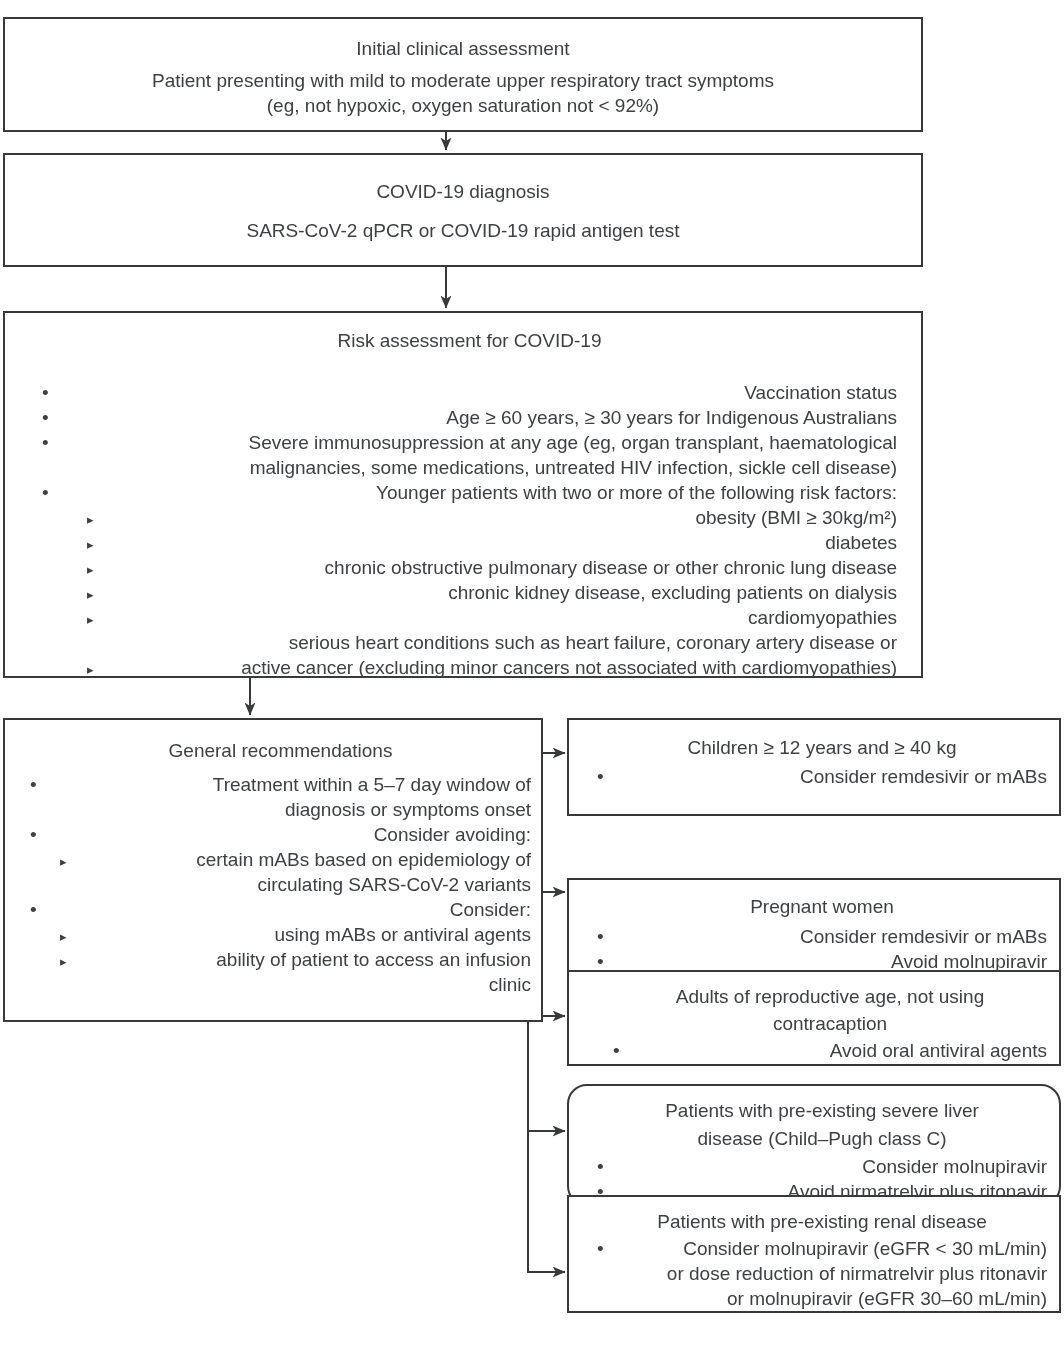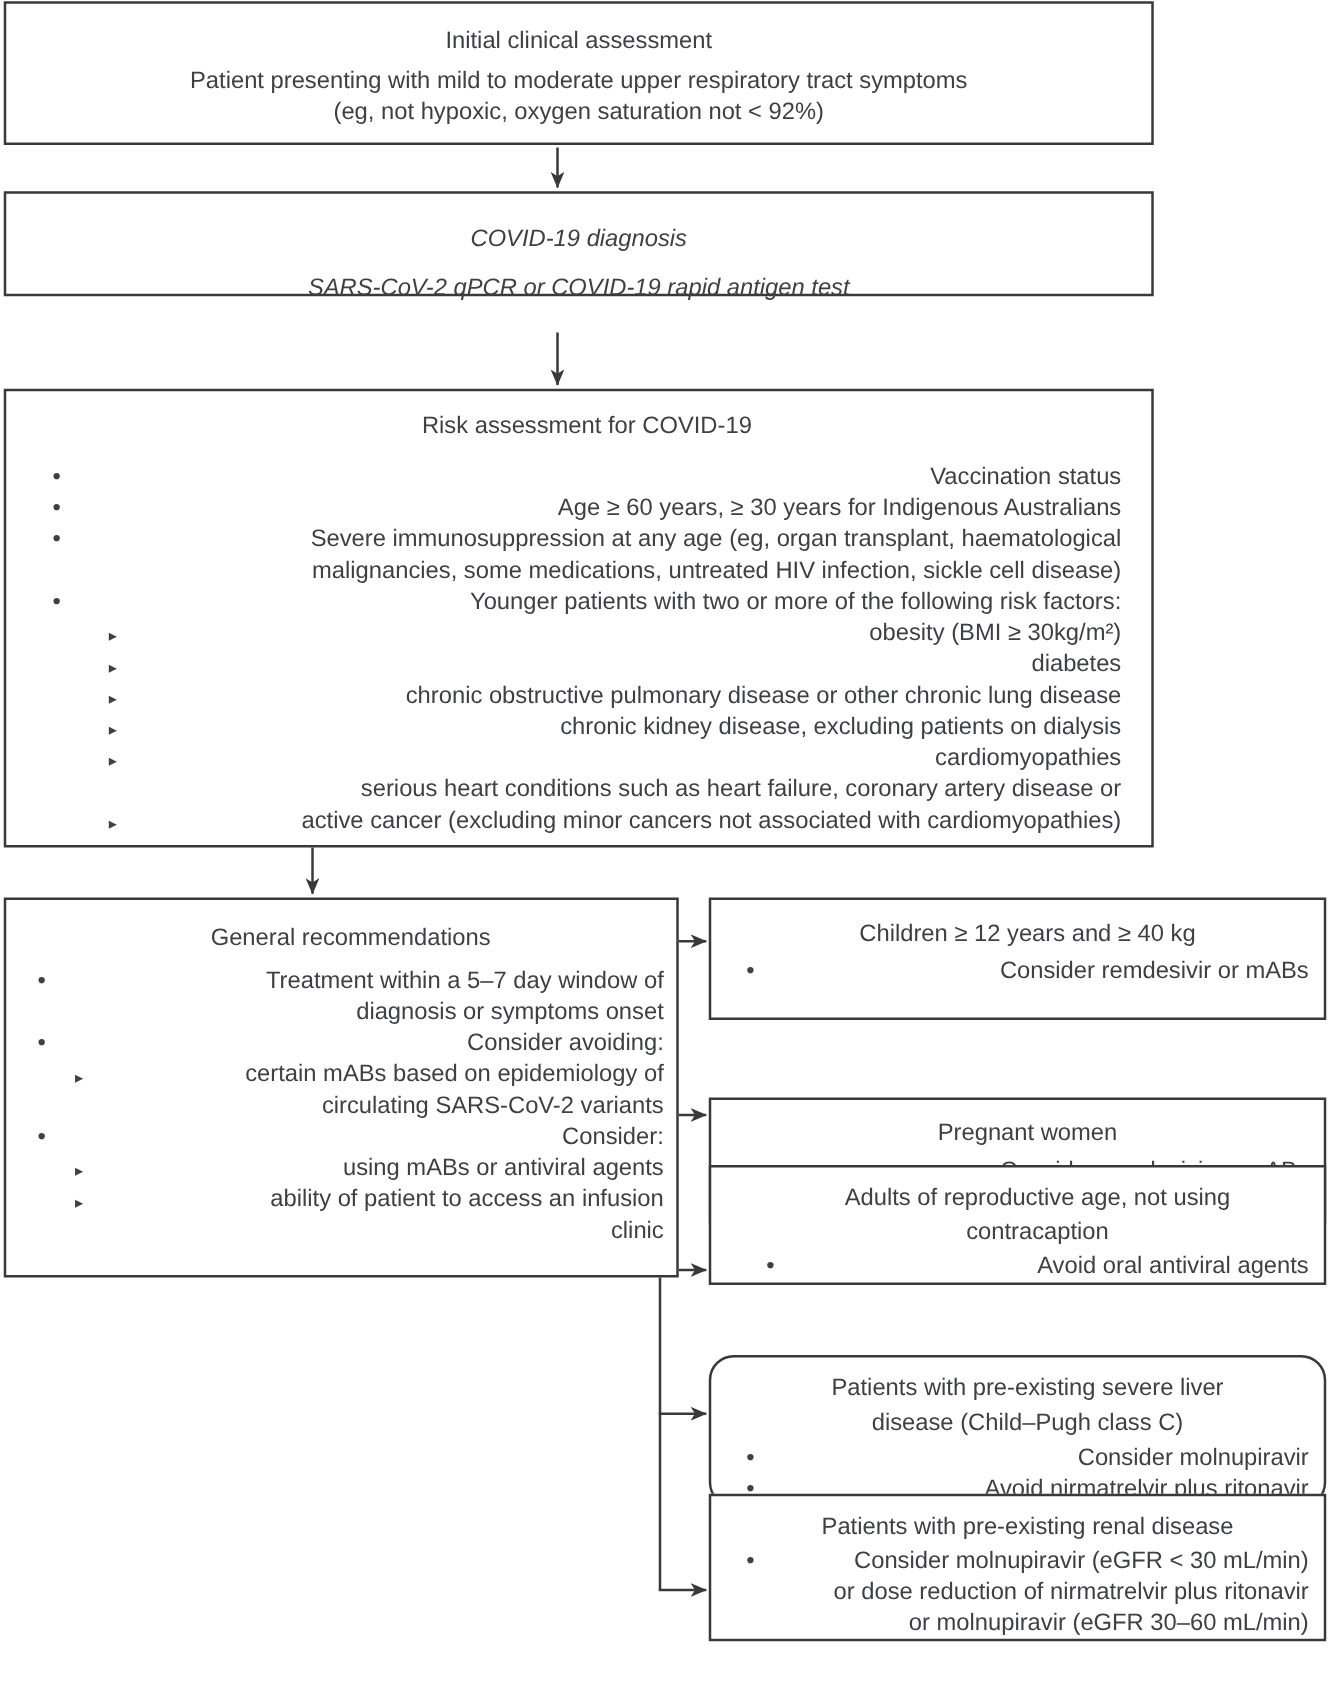--- a/index.html
+++ b/index.html
@@ -27,36 +27,36 @@
   }
   .title{text-align:center;white-space:nowrap;}
   .ln{white-space:nowrap;text-align:right;}
   .bullet{position:relative;padding-left:15px;}
   .marker{position:absolute;left:0;top:0;}
   .sub{margin-left:45px;padding-left:25px;}
   .sub > .marker{font-size:13px;top:2px;}
   .gen-sub{margin-left:30px;padding-left:15px;}
   .flush{margin-left:-15px;}
   
-  #box-initial{left:3px;top:1px;width:920px;height:115px;padding:17px 40px 0 40px;}
+  #box-initial{left:3px;top:17px;width:920px;height:115px;padding:17px 40px 0 40px;}
   #box-initial .title{margin-bottom:7px;}
   #box-initial .ln{text-align:center;}
-  #box-diagnosis{left:3px;top:153px;width:920px;height:84px;padding:24px 40px 0 40px;font-style:italic;}
+  #box-diagnosis{left:3px;top:153px;width:920px;height:114px;padding:24px 40px 0 40px;}
   #box-diagnosis .title{margin-bottom:14px;}
   #box-diagnosis .ln{text-align:center;}
   #box-risk{left:3px;top:311px;width:920px;height:367px;padding:15px 24px 0 37px;}
-  #box-risk .title{margin-bottom:16px;}
+  #box-risk .title{margin-bottom:27px;}
   #box-general{left:3px;top:718px;width:540px;height:304px;padding:18px 10px 0 25px;}
   #box-general .title{margin-bottom:9px;}
   .rightbox{left:567px;width:494px;padding:12px 12px 0 28px;}
   #box-children{top:718px;height:98px;padding-top:15px;}
   #box-children .title{margin-bottom:4px;}
   #box-pregnant{top:842px;height:101px;padding-top:14px;margin-top:36px;}
   #box-pregnant .title{margin-bottom:5px;}
-  #box-reproductive{top:932px;height:96px;padding-left:44px;}
+  #box-reproductive{top:970px;height:96px;padding-left:44px;}
   #box-reproductive .title{margin-bottom:2px;}
   #box-liver{top:1084px;height:122px;border-radius:20px;}
   #box-liver .title{margin-bottom:3px;}
   #box-renal{top:1195px;height:118px;}
   #box-renal .title{margin-bottom:2px;}
 </style>
 </head>
 <body>
 
 <div class="canvas">

